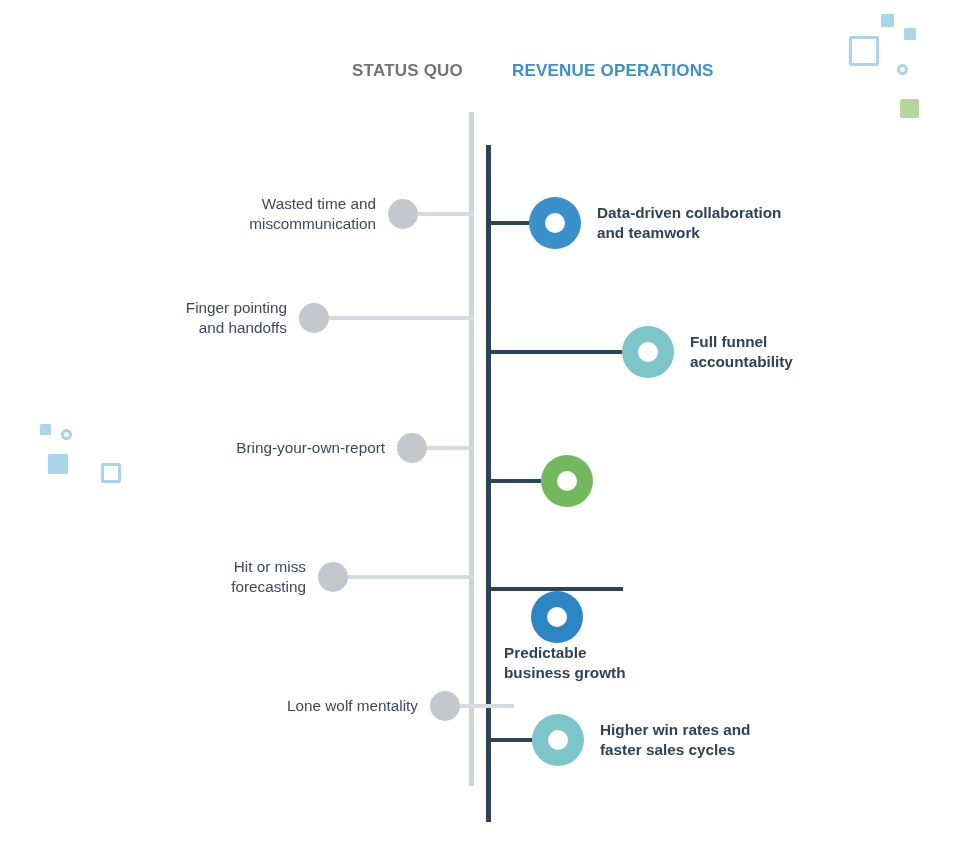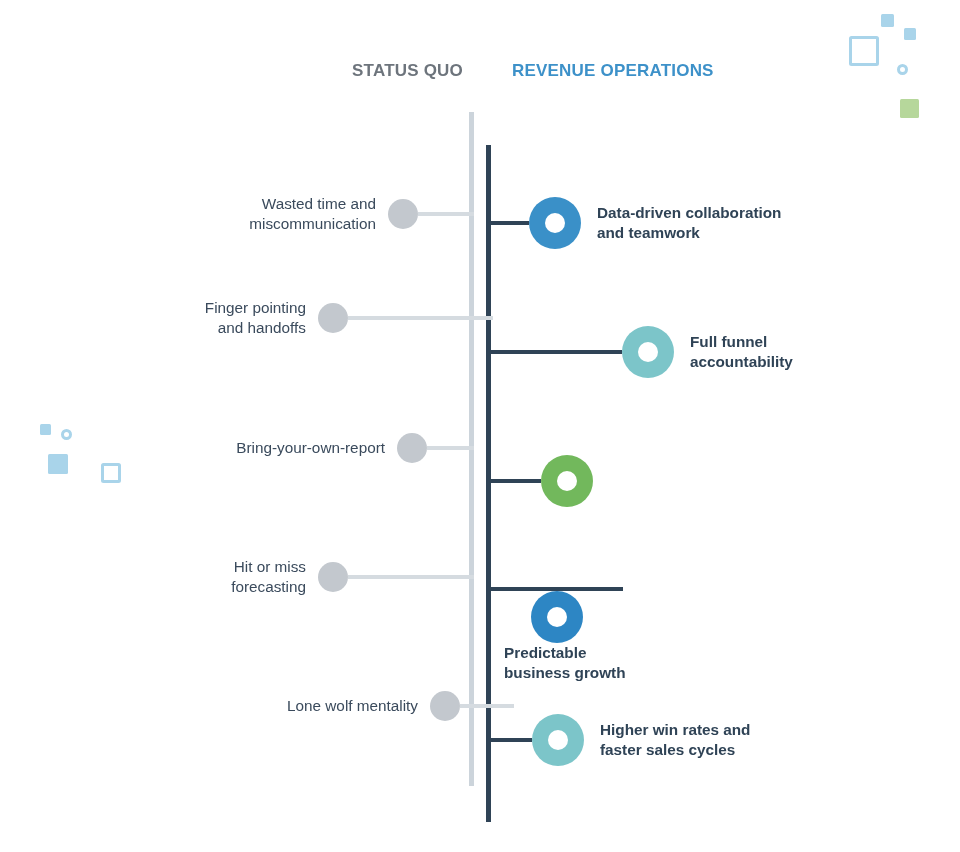--- a/index.html
+++ b/index.html
@@ -159,21 +159,21 @@
   <div class="spine" id="spine-left"></div>
   <div class="spine" id="spine-right"></div>
 
   <div id="left-rows">
       <div class="left-row" style="top: 158px; margin-top: 40px;">
         <div class="left-label">Wasted time and
 miscommunication</div>
         <div class="left-dot" style="background: rgb(195, 200, 206);"></div>
         <div class="left-connector" style="width: 56px;"></div>
       </div>
-      <div class="left-row" style="top: 302px; padding-left: 19px;">
+      <div class="left-row" style="top: 302px;">
         <div class="left-label">Finger pointing
 and handoffs</div>
         <div class="left-dot" style="background: rgb(195, 200, 206);"></div>
         <div class="left-connector" style="width: 145px;"></div>
       </div>
       <div class="left-row" style="top: 432px;">
         <div class="left-label">Bring-your-own-report</div>
         <div class="left-dot" style="background: rgb(195, 200, 206);"></div>
         <div class="left-connector" style="width: 47px;"></div>
       </div>

